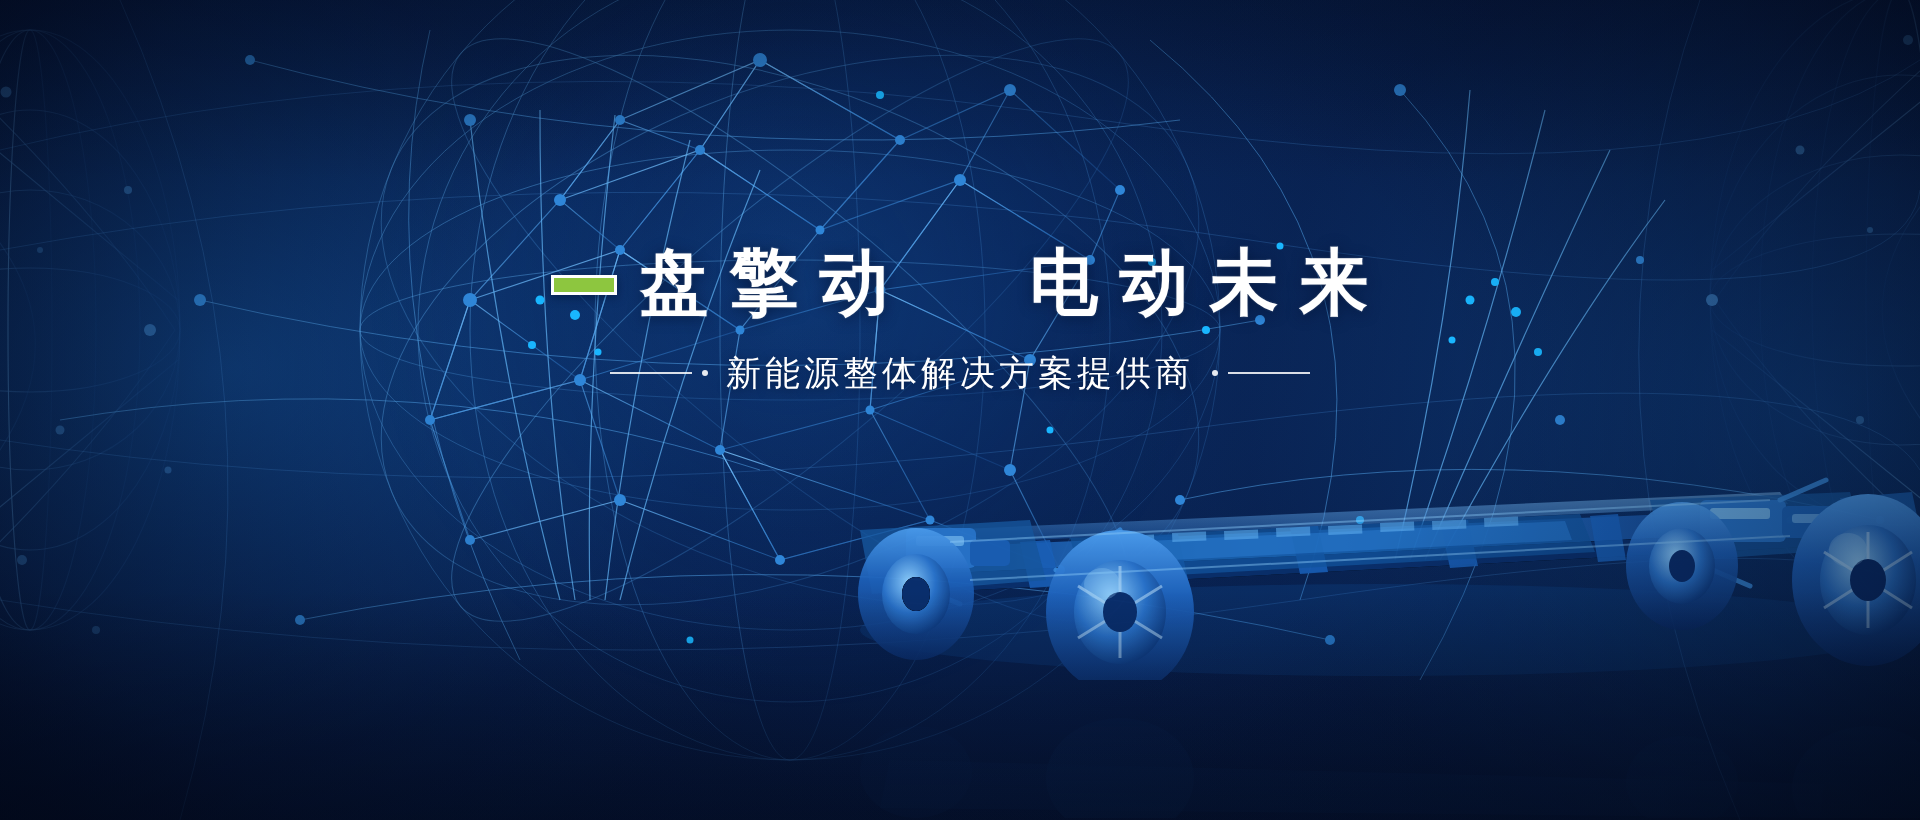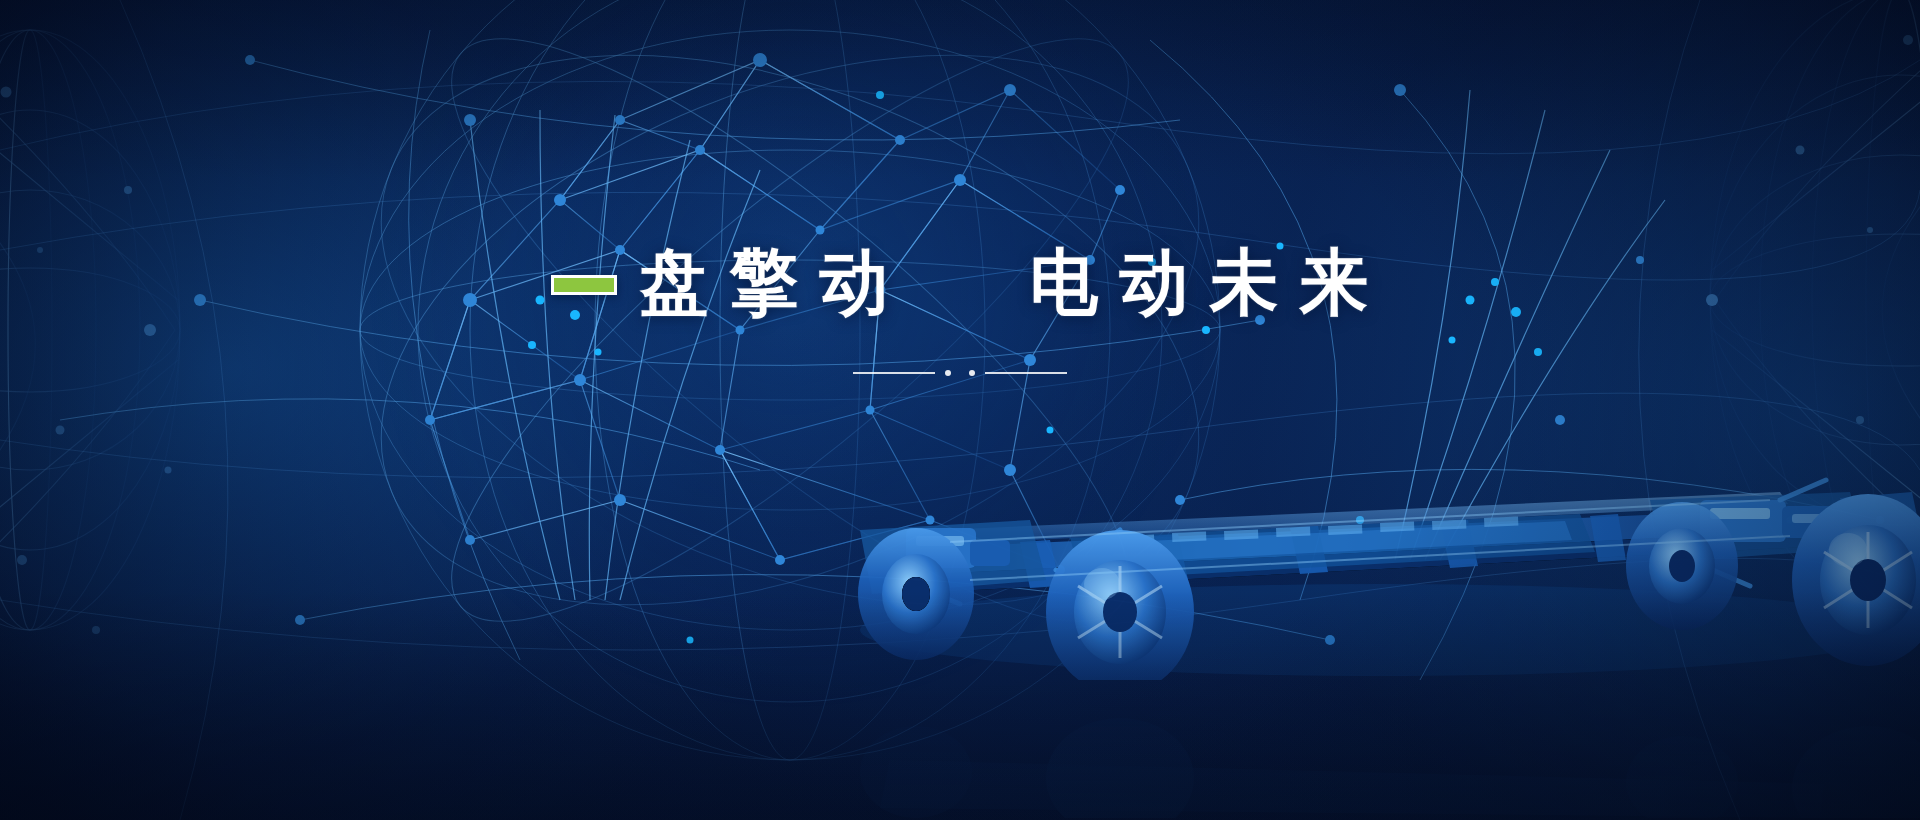--- a/index.html
+++ b/index.html
@@ -474,20 +474,21 @@
         <span class="hz">未</span>
         <span class="hz">来</span>
       </span>
     </div>
 
     <div id="subline">
       <span class="deco-left">
         <span class="rule"></span>
         <span class="rule-dot"></span>
       </span>
+      <span id="subtitle">新能源整体解决方案提供商</span>
       <span class="deco-right">
         <span class="rule-dot"></span>
         <span class="rule"></span>
       </span>
     </div>
 
   </div>
 </div>
 
 </body></html>

